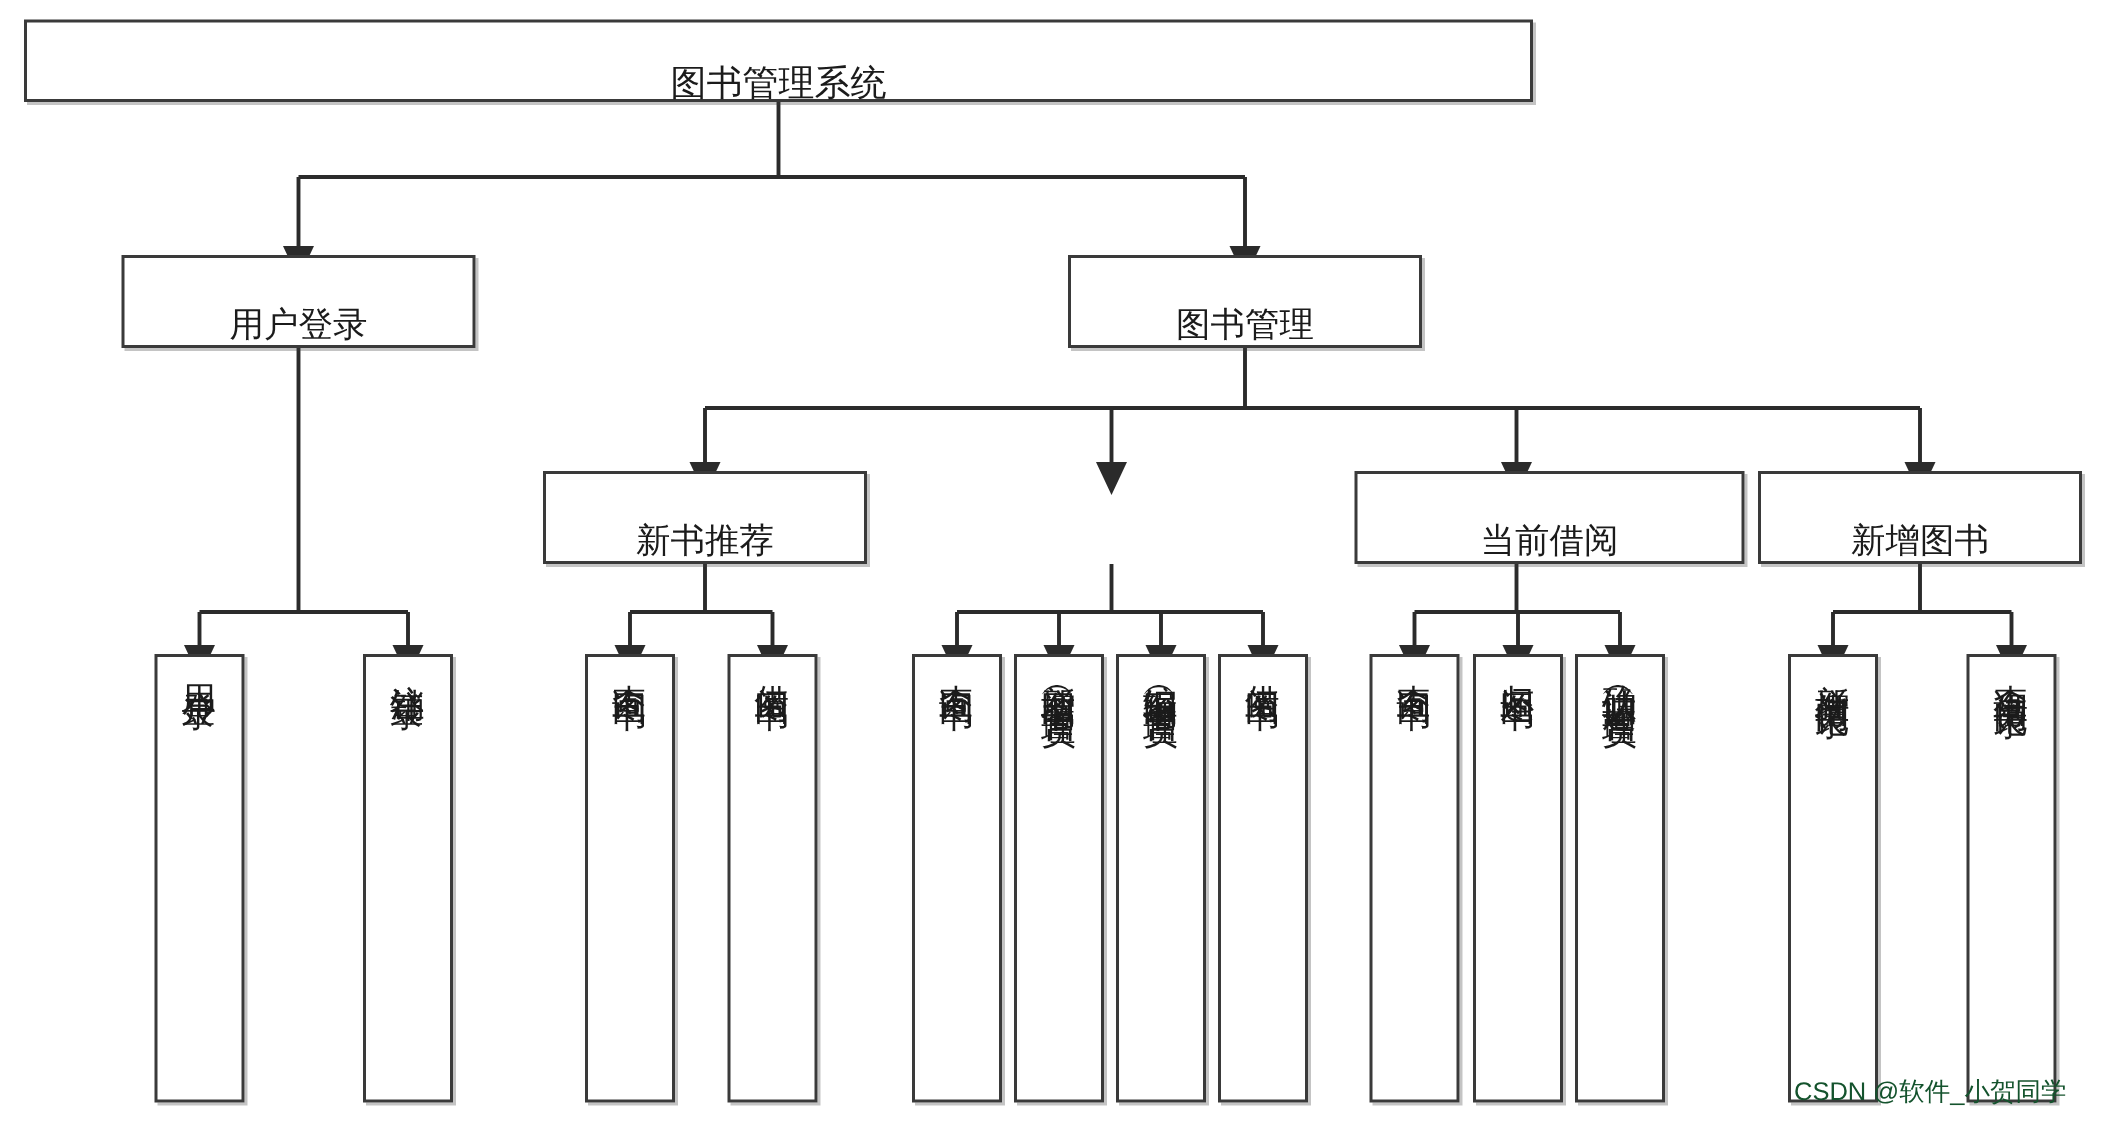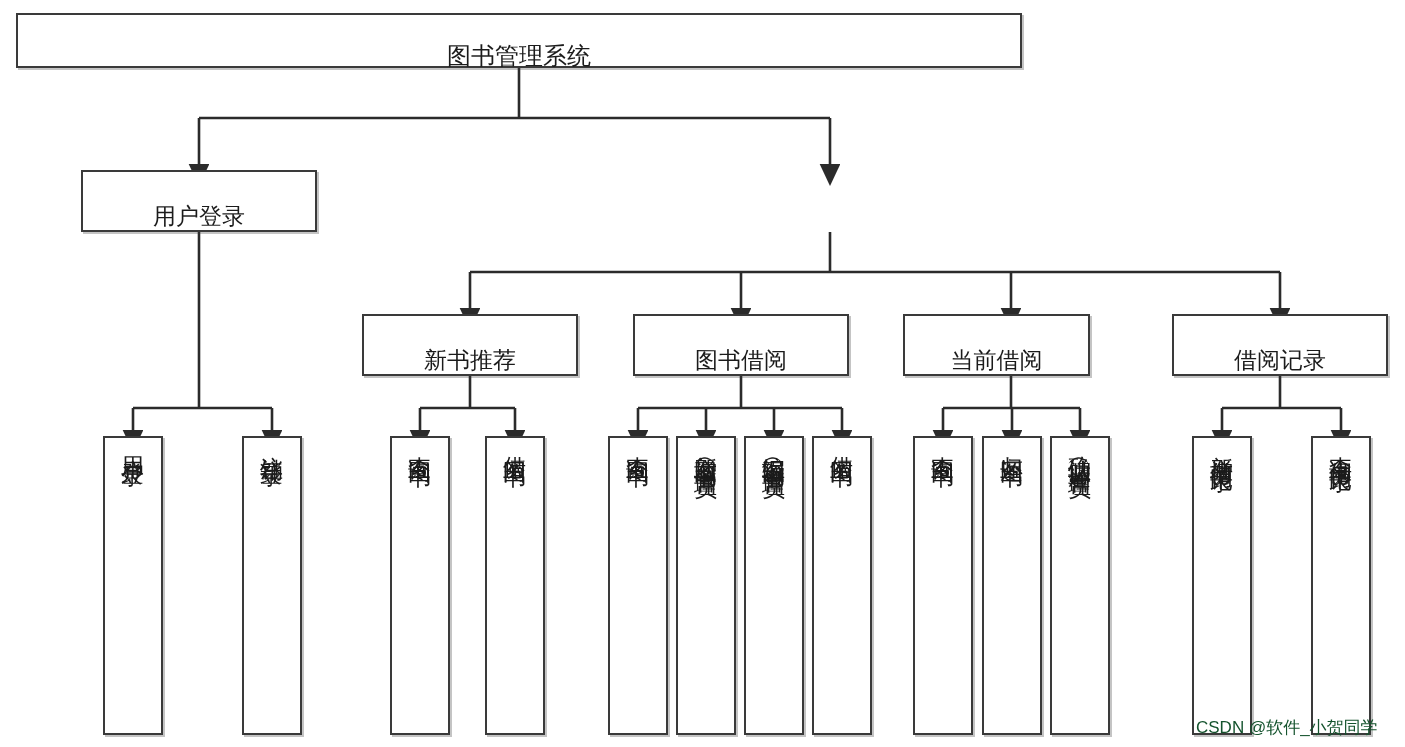--- a/index.html
+++ b/index.html
@@ -119,32 +119,32 @@
       </g>
   </svg>
 
   <div class="node root horiz" style="left: 16px; top: 13px; width: 1006px; height: 55px;">
     <span class="lbl">图书管理系统</span>
   </div>
 
   <div class="node horiz" style="left: 81px; top: 170px; width: 236px; height: 62px;">
     <span class="lbl">用户登录</span>
   </div>
+  <div class="node horiz" style="left: 712px; top: 170px; width: 236px; height: 62px;">
+    <span class="lbl">图书管理</span>
+  </div>
 
   <div class="node horiz" style="left: 362px; top: 314px; width: 216px; height: 62px; align-items: flex-end;">
     <span class="lbl">新书推荐</span>
   </div>
-  <div class="node horiz" style="left: 633px; top: 314px; width: 216px; height: 62px;">
-    <span class="lbl">图书借阅</span>
-  </div>
-  <div class="node horiz" style="left: 903px; top: 314px; width: 187px; height: 62px;">
+  <div class="node horiz" style="left: 903px; top: 314px; width: 260px; height: 62px;">
     <span class="lbl">当前借阅</span>
   </div>
   <div class="node horiz" style="left: 1172px; top: 314px; width: 216px; height: 62px;">
-    <span class="lbl">借阅记录</span>
+    <span class="lbl">新增图书</span>
   </div>
 
   <div class="node vert" style="left: 103px; top: 436px; width: 60px; height: 299px;">
     <span class="lbl">用户登录</span>
   </div>
   <div class="node vert" style="left: 242px; top: 436px; width: 60px; height: 299px;">
     <span class="lbl">注销登录</span>
   </div>
 
   <div class="node vert" style="left: 390px; top: 436px; width: 60px; height: 299px;">

